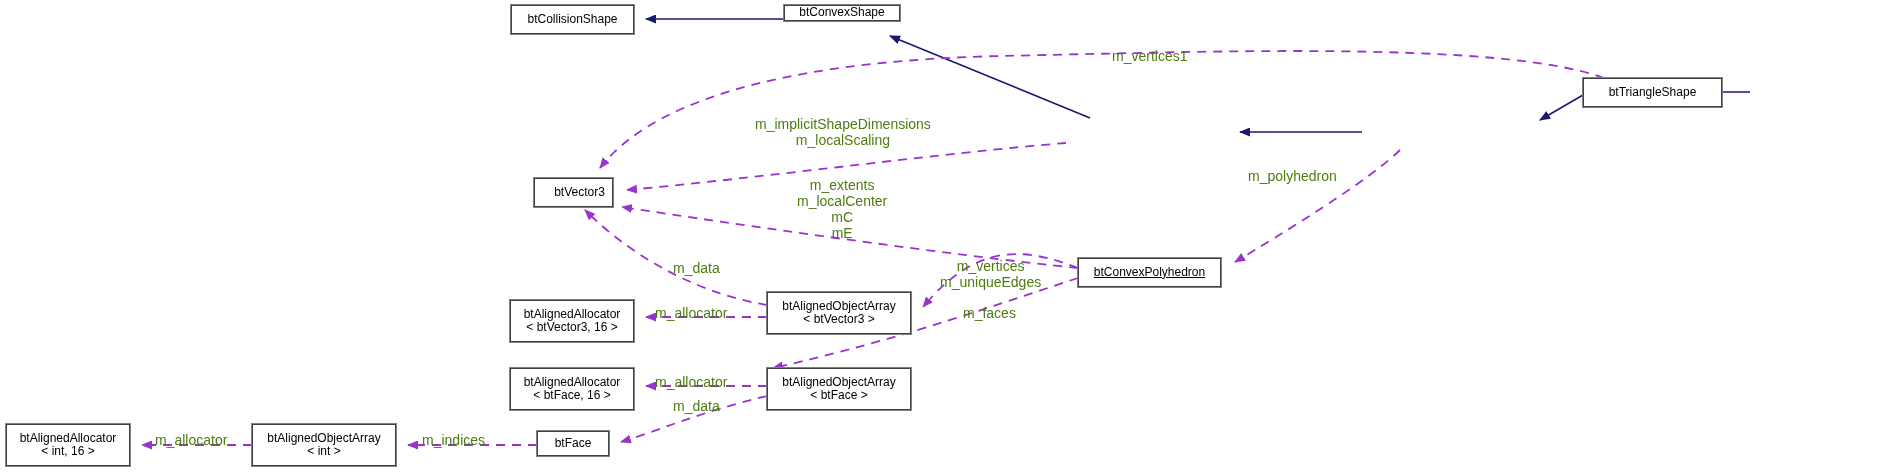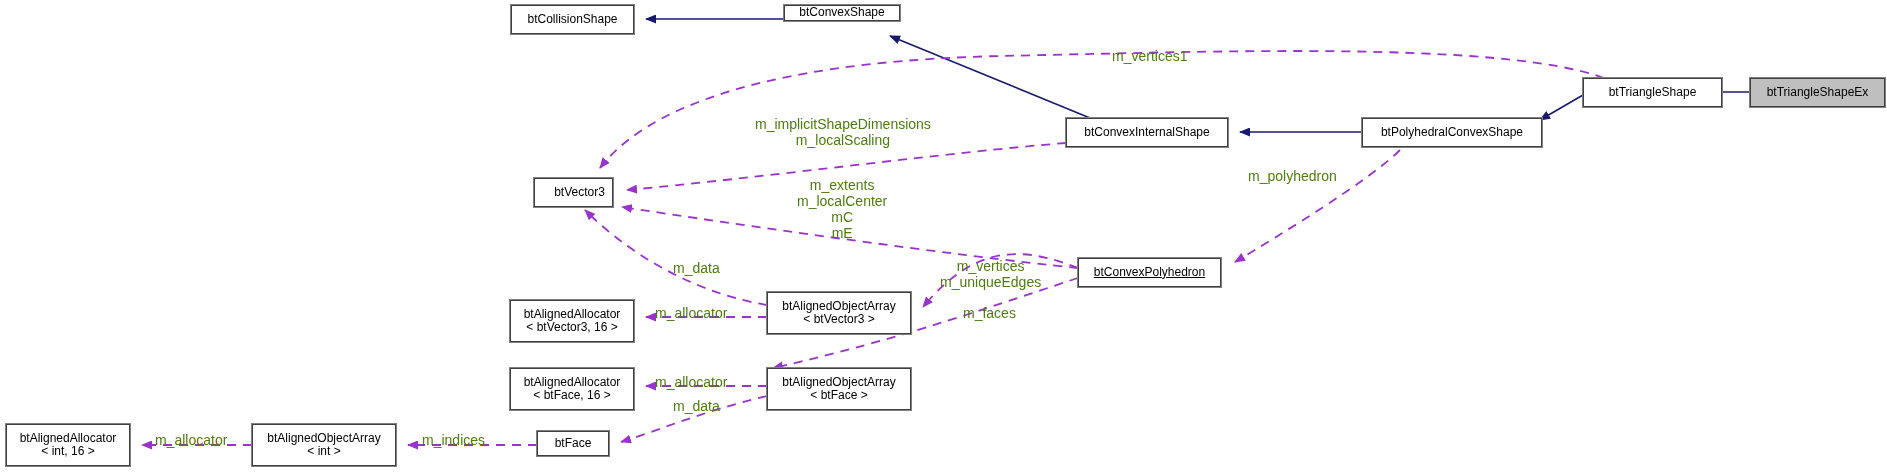--- a/index.html
+++ b/index.html
@@ -120,31 +120,22 @@
   </div>
 
   <div class="node" style="left:784px;top:5px;width:116px;height:16px;">
     <span>btConvexShape</span>
   </div>
 
   <div class="node" style="left:1583px;top:78px;width:139px;height:29px;">
     <span>btTriangleShape</span>
   </div>
 
-  <div class="node highlight" style="left:1750px;top:78px;width:135px;height:29px;">
-    <span>btTriangleShapeEx</span>
-  </div>
-
-  <div class="node" style="left:1066px;top:118px;width:162px;height:29px;">
-    <span>btConvexInternalShape</span>
-  </div>
-
-  <div class="node" style="left:1362px;top:118px;width:180px;height:29px;">
-    <span>btPolyhedralConvexShape</span>
-  </div>
+
+
 
   <div class="node" style="left:534px;top:178px;width:79px;height:29px;padding-left:12px;">
     <span>btVector3</span>
   </div>
 
   <div class="node" style="left:1078px;top:258px;width:143px;height:29px;text-decoration:underline;">
     <span>btConvexPolyhedron</span>
   </div>
 
   <div class="node" style="left:767px;top:292px;width:144px;height:42px;">

